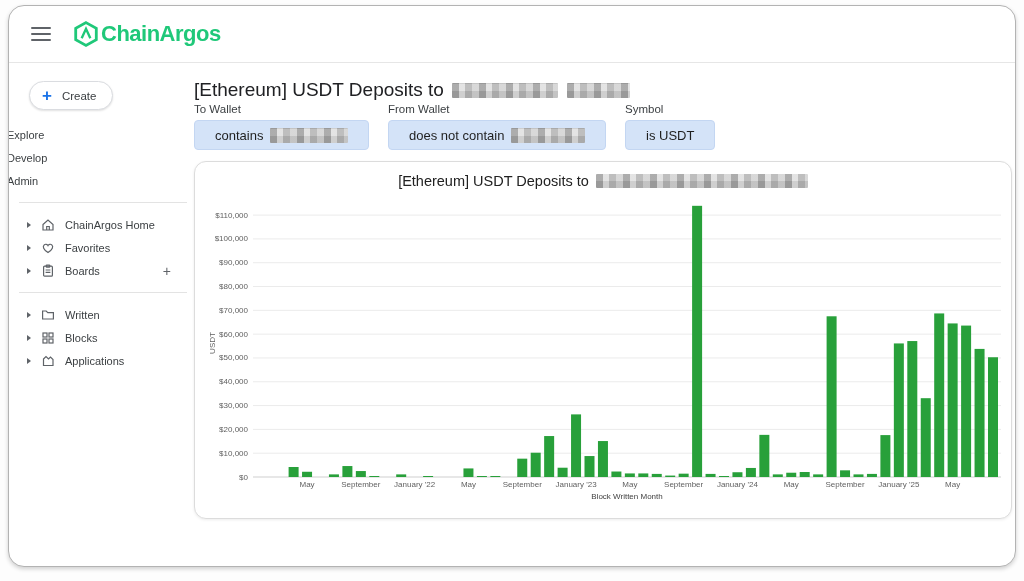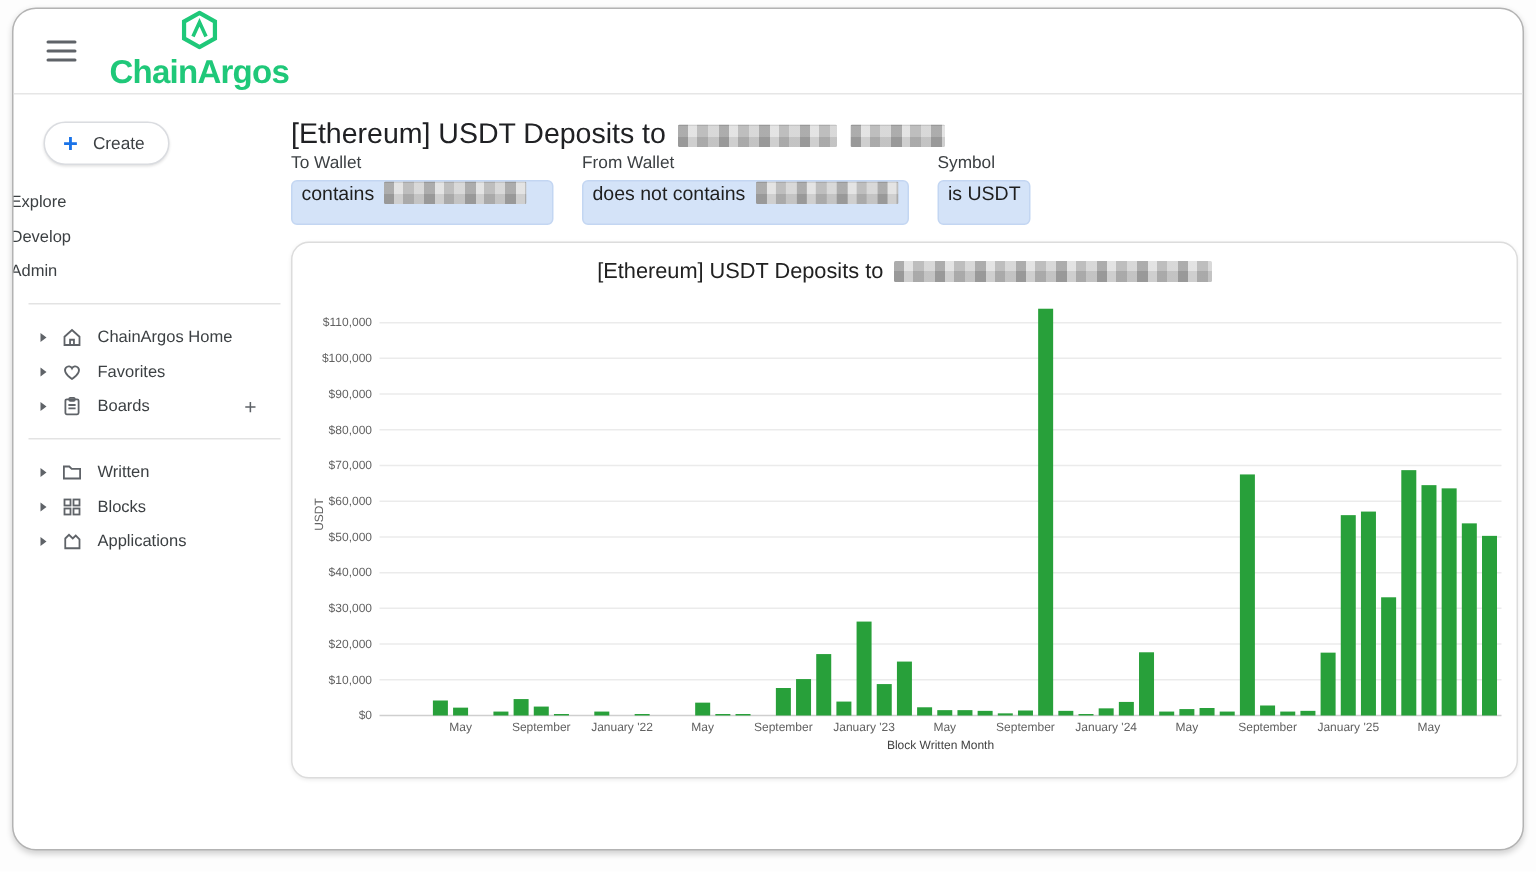--- a/index.html
+++ b/index.html
@@ -9,21 +9,21 @@
     position:absolute; left:8px; top:5px; right:8px; bottom:14px;
     background:#ffffff; border:1px solid #b3b3b3; border-radius:16px;
     box-shadow:0 2px 4px rgba(0,0,0,.18);
     overflow:hidden;
   }
 
   
   .app-header { height:57px; border-bottom:1px solid #e6e6e6; display:flex; align-items:center; padding-left:22px; }
   .hamburger { width:20px; height:14px; display:flex; flex-direction:column; justify-content:space-between; cursor:pointer; }
   .hamburger span { height:2px; background:#5f6368; border-radius:1px; }
-  .logo { display:flex; align-items:center; margin-left:22px; gap:2px;flex-direction:column; }
+  .logo { display:flex; align-items:center; margin-left:22px; gap:2px; }
   .logo-text { font-size:22px; font-weight:700; color:#1fc879; letter-spacing:-0.5px; }
 
   
   .body-row { display:flex; height:calc(100% - 57px); }
   .sidebar { width:178px; flex:0 0 178px; padding-top:18px; }
   .main { flex:1; padding:16px 13px 0 7px; }
 
   
   .create-btn {
     margin-left:20px; height:29px; padding:0 16px 0 12px;
@@ -51,21 +51,21 @@
     background-image:
       repeating-linear-gradient(90deg, rgba(70,70,70,.30) 0 7px, rgba(255,255,255,.28) 7px 13px, rgba(120,120,120,.28) 13px 20px, rgba(215,215,215,.25) 20px 27px),
       repeating-linear-gradient(0deg, #bdbdbd 0 7px, #d9d9d9 7px 14px);
   }
   .t-red-1 { width:106px; height:15px; margin-left:8px; }
   .t-red-2 { width:63px;  height:15px; margin-left:9px; }
 
   .filters { display:flex; margin-top:2px; gap:15px; }
   .filter-label { font-size:11.5px; color:#3c4043; margin-bottom:5px; }
   .chip {
-    height:30px; display:flex; padding:0 6px;
+    height:30px; display:flex; align-items:center; padding:0 20px;
     background:#d4e3f8; border:1px solid #c3d6f2; border-radius:4px;
     font-size:13px; color:#1f1f1f; cursor:pointer; white-space:nowrap;
   }
   .chip .redacted { height:15px; margin-left:7px; }
   .chip-red-1 { width:95px; }
   .chip-red-2 { width:98px; }
   .filter-gap-lg { margin-left:4px; }
 
   
   .chart-card {
@@ -224,21 +224,21 @@
         <div>
           <div class="filter-label">To Wallet</div>
           <div class="chip" style="width:175px">
             <span>contains</span>
             <span class="redacted chip-red-1"></span>
           </div>
         </div>
         <div class="filter-gap-lg">
           <div class="filter-label">From Wallet</div>
           <div class="chip" style="width:218px">
-            <span>does not contains</span>
+            <span>does not contain</span>
             <span class="redacted chip-red-2"></span>
           </div>
         </div>
         <div class="filter-gap-lg">
           <div class="filter-label">Symbol</div>
           <div class="chip">
             <span>is USDT</span>
           </div>
         </div>
       </div>

